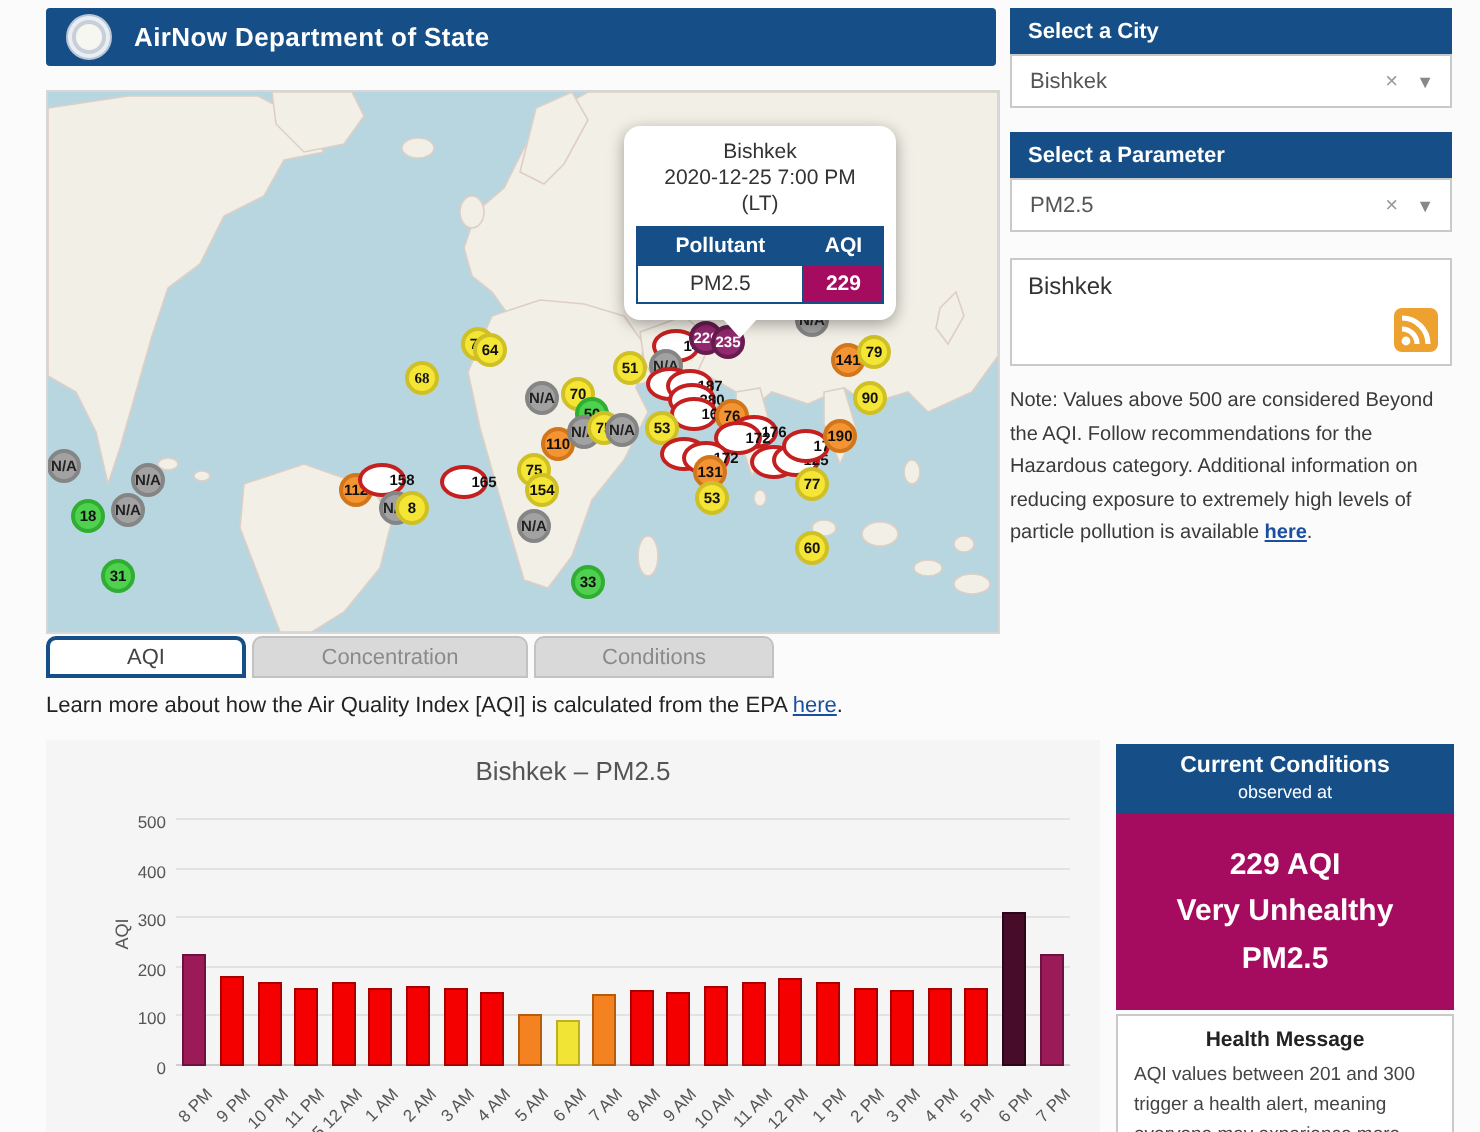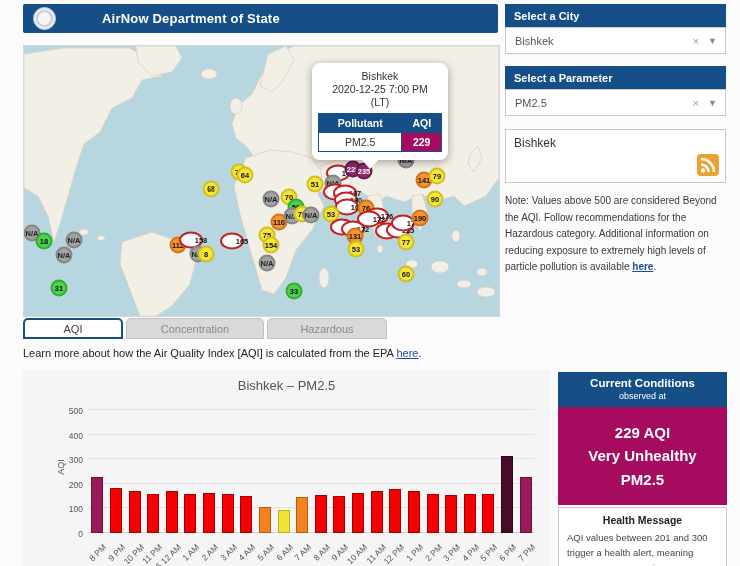--- a/index.html
+++ b/index.html
@@ -5,21 +5,21 @@
   html,body{margin:0;padding:0;}
   body{
     width:740px;height:566px;overflow:hidden;background:#fbfbfb;
     font-family:"Liberation Sans", sans-serif;color:#333;
     -webkit-font-smoothing:antialiased;
   }
   .app{position:relative;width:740px;height:566px;}
 
   
   .hdr{position:absolute;left:23px;top:4px;width:475px;height:29px;background:#164e87;
-       border-radius:2px;display:flex;align-items:center;gap:35px;}
+       border-radius:2px;display:flex;align-items:center;}
   .seal{width:21px;height:21px;border-radius:50%;margin-left:10px;background:#e9eef5;
         border:1px solid #b9c6d6;display:flex;align-items:center;justify-content:center;}
   .seal-inner{width:13px;height:13px;border-radius:50%;background:#f7f7f2;border:2px solid #c8cfd9;}
   .hdr-title{color:#fff;font-size:13px;font-weight:bold;margin-left:11px;letter-spacing:.2px;}
 
   
   .map{position:absolute;left:23px;top:45px;width:475px;height:270px;border:1px solid #d6d6d6;
        background:#b7d6e0;overflow:hidden;}
   .map svg{position:absolute;left:0;top:0;}
   .marker-layer{position:absolute;left:0;top:0;width:100%;height:100%;}
@@ -137,21 +137,21 @@
         <ellipse cx="462" cy="246" rx="9" ry="5"></ellipse>
         <ellipse cx="432" cy="190" rx="4" ry="6"></ellipse>
         <ellipse cx="356" cy="203" rx="3" ry="4"></ellipse>
         <ellipse cx="60" cy="186" rx="5" ry="3"></ellipse>
         <ellipse cx="77" cy="192" rx="4" ry="2.5"></ellipse>
       </g>
     </svg>
 
     <div class="marker-layer">
         <div class="marker cat-na" style="left: 8px; top: 187px;">N/A</div>
-        <div class="marker cat-good" style="left: 20px; top: 195px;">18</div>
+        <div class="marker cat-good" style="left: 20px; top: 212px;">18</div>
         <div class="marker cat-na" style="left: 50px; top: 194px;">N/A</div>
         <div class="marker cat-na" style="left: 40px; top: 209px;">N/A</div>
         <div class="marker cat-good" style="left: 35px; top: 242px;">31</div>
         <div class="marker cat-moderate" style="left: 187px; top: 143px; font-family: Liberation Serif, serif;">68</div>
         <div class="marker cat-moderate" style="left: 215px; top: 126px;">76</div>
         <div class="marker cat-moderate" style="left: 221px; top: 129px;">64</div>
         <div class="marker cat-usg" style="left: 154px; top: 199px;">112</div>
         <div class="marker cat-unhealthy" style="left: 167px; top: 194px;">158</div>
         <div class="marker cat-na" style="left: 174px; top: 208px;">N/A</div>
         <div class="marker cat-moderate" style="left: 182px; top: 208px;">8</div>
@@ -211,21 +211,21 @@
           <td class="aqi-val">229</td>
         </tr>
       </tbody>
         </table>
     </div>
   </div>
 
   <div class="tabs">
     <div class="tab active">AQI</div>
     <div class="tab inactive t2">Concentration</div>
-    <div class="tab inactive t3">Hazardous</div>
+    <div class="tab inactive t3">Conditions</div>
   </div>
 
   <div class="learn"><span>Learn more about how the Air Quality Index [AQI] is calculated from the EPA </span><a class="lnk">here</a><span>.</span></div>
 
   <div class="side">
     <div class="sel-hdr">Select a City</div>
     <div class="sel-box">
       <span>Bishkek</span>
       <span class="sel-clear">×</span>
       <span class="sel-caret">▼</span>

